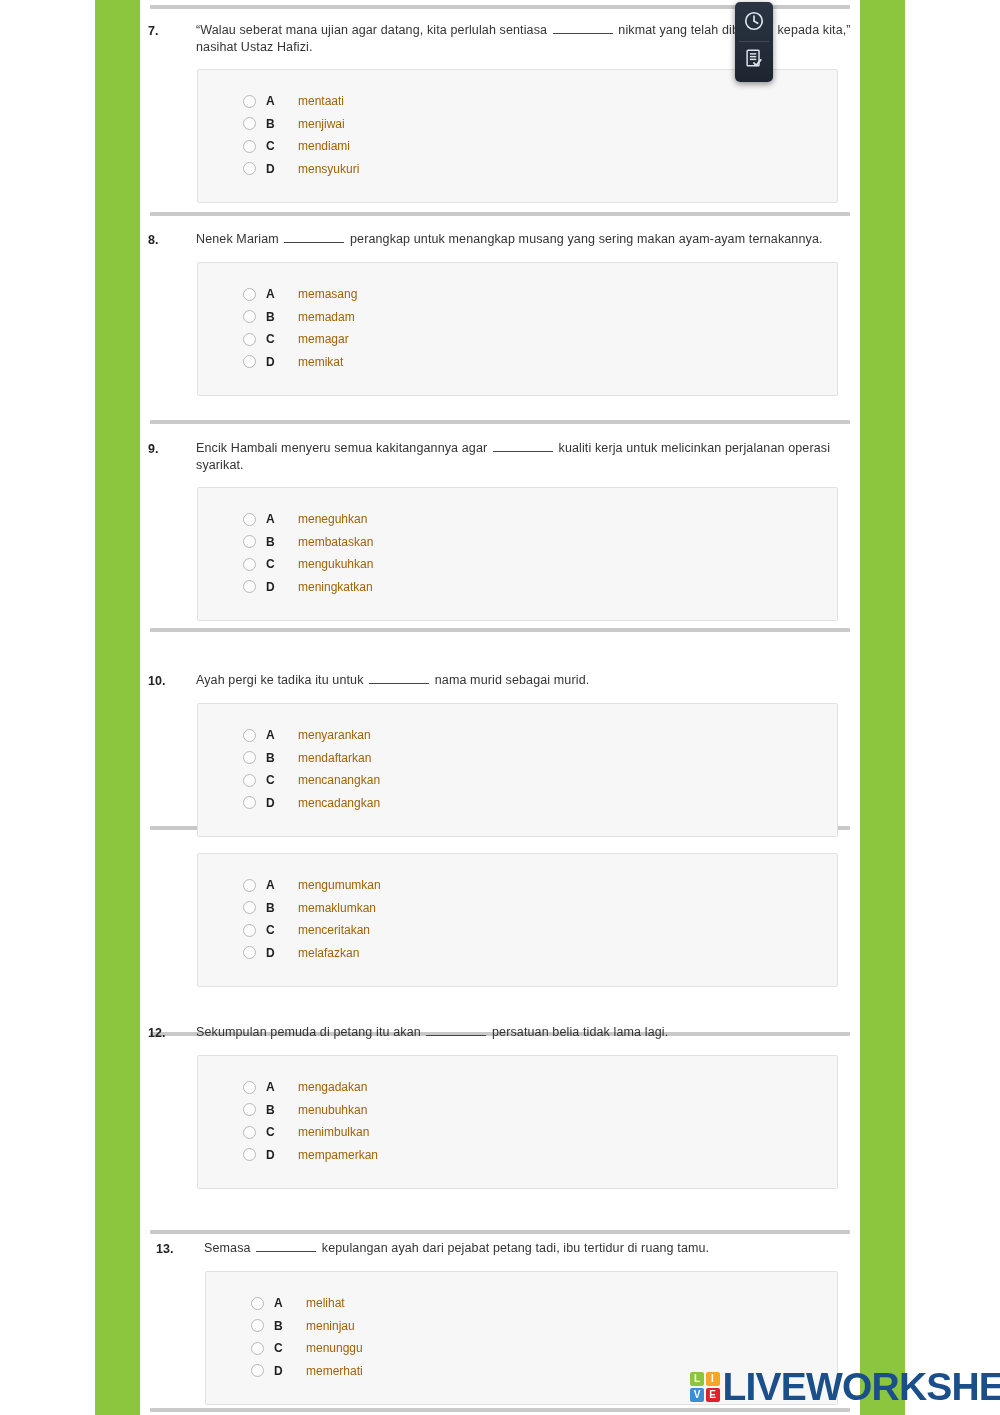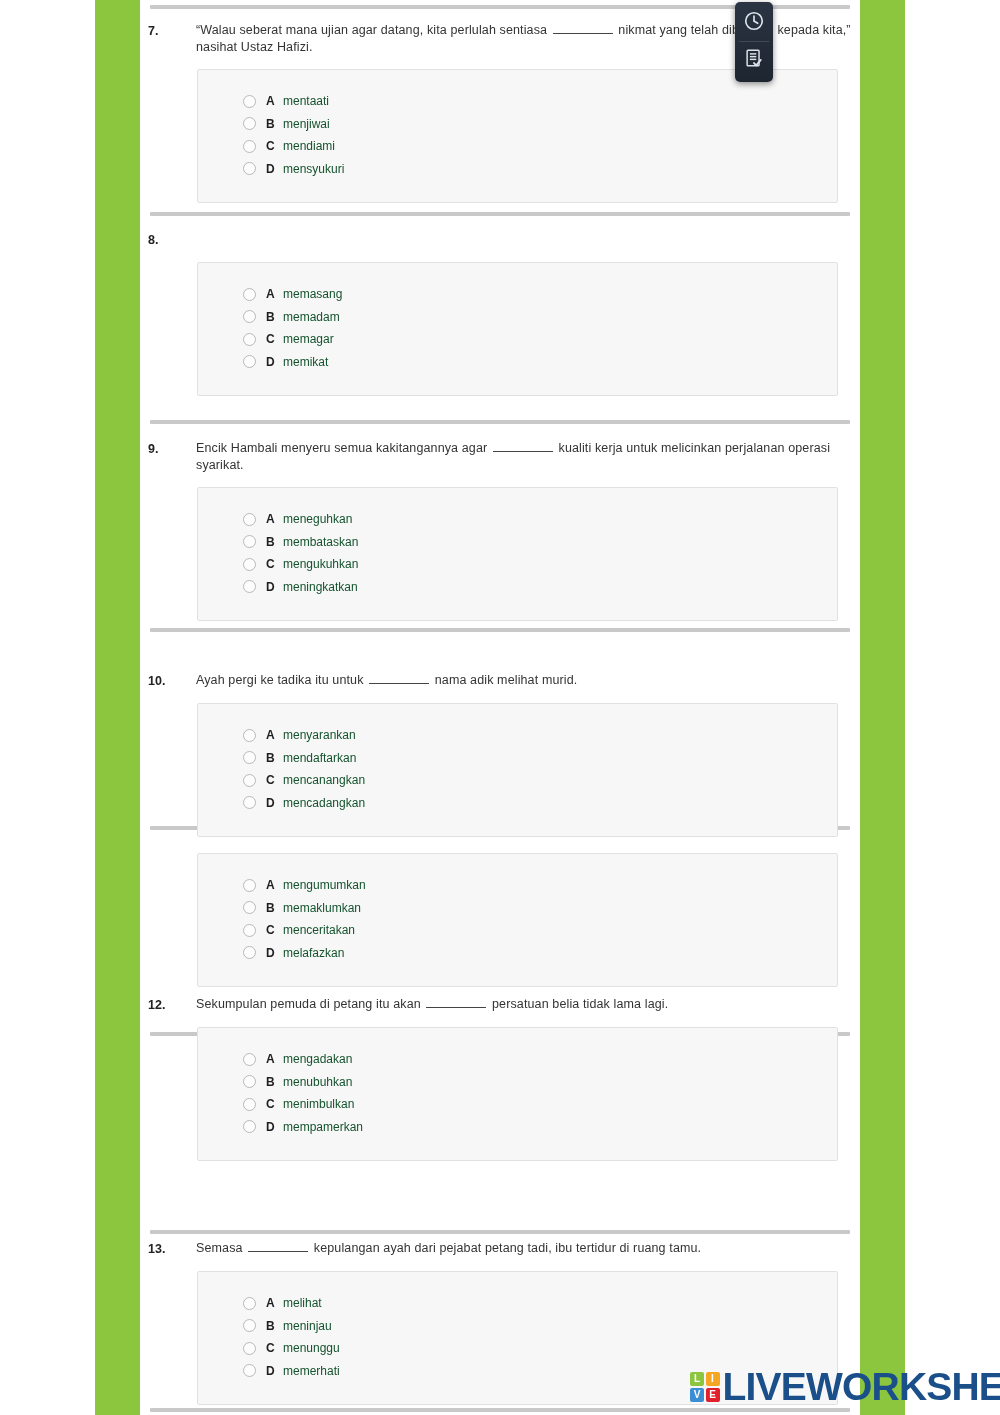--- a/index.html
+++ b/index.html
@@ -113,22 +113,22 @@
   }
   .opt-letter {
     font-size: 12px;
     font-weight: bold;
     color: #1f1f1f;
     width: 14px;
     flex: 0 0 auto;
   }
   .opt-text {
     font-size: 12px;
-    color: #14532d;
-    margin-left: 3px;
+    color: #a16207;
+    margin-left: 18px;
     text-align: right;
   }
 
   
   #toolbar {
     position: absolute;
     left: 735px;
     top: 2px;
     width: 38px;
     background: linear-gradient(180deg, #2b3443 0%, #1d2530 100%);
@@ -231,20 +231,21 @@
           <div class="opt">
             <span class="radio"></span>
             <span class="opt-letter">D</span>
             <span class="opt-text">mensyukuri</span>
           </div>
         </div>
       </div>
       <div class="question" style="top: 231px;">
         <div class="q-head">
           <div class="q-num">8.</div>
+          <div class="q-text"><span>Nenek Mariam </span><span class="blank"></span><span> perangkap untuk menangkap musang yang sering makan ayam-ayam ternakannya.</span></div>
         </div>
         <div class="answers">
           <div class="opt">
             <span class="radio"></span>
             <span class="opt-letter">A</span>
             <span class="opt-text">memasang</span>
           </div>
           <div class="opt">
             <span class="radio"></span>
             <span class="opt-letter">B</span>
@@ -286,21 +287,21 @@
           <div class="opt">
             <span class="radio"></span>
             <span class="opt-letter">D</span>
             <span class="opt-text">meningkatkan</span>
           </div>
         </div>
       </div>
       <div class="question" style="top: 672px;">
         <div class="q-head">
           <div class="q-num">10.</div>
-          <div class="q-text"><span>Ayah pergi ke tadika itu untuk </span><span class="blank"></span><span> nama adik melihat murid.</span></div>
+          <div class="q-text"><span>Ayah pergi ke tadika itu untuk </span><span class="blank"></span><span> nama murid sebagai murid.</span></div>
         </div>
         <div class="answers">
           <div class="opt">
             <span class="radio"></span>
             <span class="opt-letter">A</span>
             <span class="opt-text">menyarankan</span>
           </div>
           <div class="opt">
             <span class="radio"></span>
             <span class="opt-letter">B</span>
@@ -335,21 +336,21 @@
             <span class="opt-letter">C</span>
             <span class="opt-text">menceritakan</span>
           </div>
           <div class="opt">
             <span class="radio"></span>
             <span class="opt-letter">D</span>
             <span class="opt-text">melafazkan</span>
           </div>
         </div>
       </div>
-      <div class="question" style="top: 996px;">
+      <div class="question" style="top: 1024px;">
         <div class="q-head">
           <div class="q-num">12.</div>
           <div class="q-text"><span>Sekumpulan pemuda di petang itu akan </span><span class="blank"></span><span> persatuan belia tidak lama lagi.</span></div>
         </div>
         <div class="answers">
           <div class="opt">
             <span class="radio"></span>
             <span class="opt-letter">A</span>
             <span class="opt-text">mengadakan</span>
           </div>
@@ -363,21 +364,21 @@
             <span class="opt-letter">C</span>
             <span class="opt-text">menimbulkan</span>
           </div>
           <div class="opt">
             <span class="radio"></span>
             <span class="opt-letter">D</span>
             <span class="opt-text">mempamerkan</span>
           </div>
         </div>
       </div>
-      <div class="question" style="top: 1240px;">
+      <div class="question" style="top: 1240px; padding-left: 8px;">
         <div class="q-head">
           <div class="q-num">13.</div>
           <div class="q-text"><span>Semasa </span><span class="blank"></span><span> kepulangan ayah dari pejabat petang tadi, ibu tertidur di ruang tamu.</span></div>
         </div>
         <div class="answers">
           <div class="opt">
             <span class="radio"></span>
             <span class="opt-letter">A</span>
             <span class="opt-text">melihat</span>
           </div>

